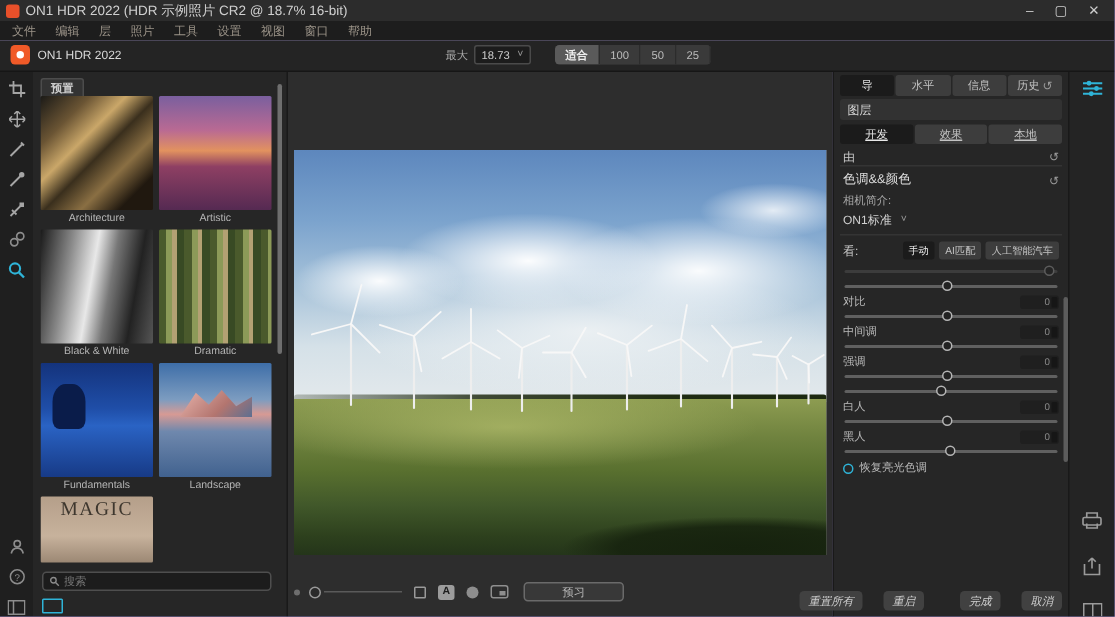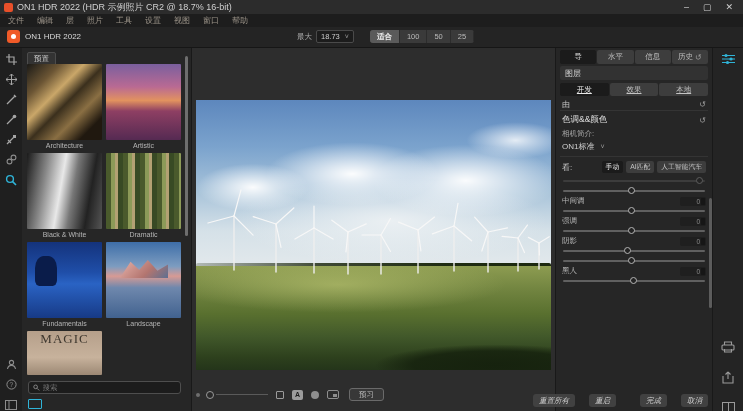--- a/index.html
+++ b/index.html
@@ -30,21 +30,21 @@
   
   .toolstrip{position:absolute;top:48px;bottom:0;left:0;width:22px;background:#1f1f1f;display:flex;flex-direction:column;align-items:center;padding-top:5px;gap:7px;}
   .toolstrip .tool{width:13px;height:13px;display:flex;align-items:center;justify-content:center;}
   .toolstrip .spacer{flex:1;}
   .presets{position:absolute;top:48px;bottom:0;left:22px;width:170px;background:#262626;border-right:1px solid #191919;}
   .canvas{position:absolute;top:48px;bottom:0;left:192px;width:363px;background:#2d2d2d;}
   .rightpanel{position:absolute;top:48px;bottom:0;left:555px;width:157px;background:#262626;border-left:1px solid #191919;display:flex;flex-direction:column;padding:2px 4px 3px 4px;}
   .rightstrip{position:absolute;top:48px;bottom:0;left:712px;right:0;background:#242424;border-left:1px solid #191919;}
 
   
-  .preset-tab{position:absolute;top:4px;left:5px;background:#333;border:1px solid #4c4c4c;border-radius:2px;font-size:7.5px;color:#ccc;padding:1px 6px;}
+  .preset-tab{position:absolute;top:4px;left:5px;background:#333;border:1px solid #4c4c4c;border-radius:2px;font-size:7.5px;color:#ccc;padding:1px 6px;font-weight:bold;}
   .pgrid{position:absolute;top:16px;left:5px;right:9px;bottom:34px;display:flex;flex-wrap:wrap;column-gap:4px;row-gap:2px;overflow:hidden;align-content:flex-start;}
   .pitem{width:75px;}
   .pthumb{width:75px;height:76px;border-radius:1px;position:relative;overflow:hidden;}
   .plabel{font-size:7px;color:#b5b5b5;text-align:center;height:11px;line-height:11px;white-space:nowrap;overflow:hidden;}
   .th-arch{background:linear-gradient(135deg,#1b1a17 0%,#6b5534 22%,#caa769 38%,#3a2f1d 52%,#8a6f43 68%,#20180f 85%);}
   .th-art{background:linear-gradient(#7a5f9e 0%,#b96a93 30%,#e2925f 48%,#8e3f63 62%,#552a52 100%);}
   .th-bw{background:linear-gradient(100deg,#1a1a1a 0%,#888 25%,#e8e8e8 45%,#777 60%,#222 80%,#555 100%);}
   .th-dram{background:repeating-linear-gradient(90deg,#4a5a2c 0 5px,#8c9a58 5px 9px,#b3a173 9px 12px,#384a24 12px 17px);}
   .th-fund{background:linear-gradient(#14337c 0%,#1f4ea8 40%,#2a63c4 55%,#173a86 100%);}
   .th-fund::after{content:"";position:absolute;left:8px;top:14px;width:22px;height:30px;background:#0a1c4a;border-radius:40% 40% 20% 20%;}
@@ -77,21 +77,21 @@
   .bottombar{position:absolute;left:4px;bottom:9px;height:15px;display:flex;align-items:center;gap:6px;}
   .zdot{width:4px;height:4px;border-radius:50%;background:#6e6e6e;}
   .zhandle{width:8px;height:8px;border-radius:50%;border:1px solid #9a9a9a;background:#2a2a2a;}
   .ztrack{width:52px;height:1px;background:#5a5a5a;margin-left:-4px;}
   .bicon{display:flex;align-items:center;justify-content:center;width:12px;height:11px;}
   .sqout{width:8px;height:8px;border:1px solid #9a9a9a;border-radius:1px;}
   .abox{width:11px;height:10px;background:#9c9c9c;border-radius:2px;color:#1d1d1d;font-size:7px;font-weight:bold;display:flex;align-items:center;justify-content:center;}
   .bcirc{width:8px;height:8px;border-radius:50%;background:#8e8e8e;}
   .pipbox{width:12px;height:9px;border:1px solid #8e8e8e;border-radius:2px;position:relative;}
   .pipbox::after{content:"";position:absolute;right:1px;bottom:1px;width:4px;height:3px;background:#8e8e8e;}
-  .previewbtn{height:13px;padding:0 9px;background:#383838;border:1px solid #6a6a6a;border-radius:3px;color:#b9b9b9;font-size:7.5px;display:flex;align-items:center;margin-left:4px;}
+  .previewbtn{height:13px;padding:0 25px;background:#383838;border:1px solid #6a6a6a;border-radius:3px;color:#b9b9b9;font-size:7.5px;display:flex;align-items:center;margin-left:4px;}
 
   
   .rtabs{display:flex;gap:1px;margin-bottom:2px;}
   .rtab{flex:1;height:14px;background:#3d3d3d;border-radius:2px;display:flex;align-items:center;justify-content:center;font-size:7.5px;color:#c3c3c3;gap:2px;}
   .rtab.active{background:#1b1b1b;color:#e2e2e2;}
   .undo{font-size:8px;color:#9a9a9a;}
   .layersbar{height:14px;background:#323232;border-radius:2px;display:flex;align-items:center;padding:0 5px;font-size:8px;color:#d5d5d5;margin-bottom:3px;}
   .modtabs{display:flex;gap:1px;margin-bottom:3px;}
   .modtab{flex:1;height:13px;background:#3d3d3d;border-radius:2px;display:flex;align-items:center;justify-content:center;font-size:7.5px;color:#c3c3c3;text-decoration:underline;}
   .modtab.active{background:#1b1b1b;color:#e8e8e8;}
@@ -456,60 +456,73 @@
         </div>
     </div>
 
     <div class="srow">
       <div class="strack">
           <div class="shandle" style="left:46%"></div>
         </div>
     </div>
     <div class="srow">
       <div class="srow-top">
+          <span class="slbl">对比</span>
+          <span class="sval">0</span>
+        </div>
+      <div class="strack">
+          <div class="shandle" style="left:46%"></div>
+        </div>
+    </div>
+    <div class="srow">
+      <div class="srow-top">
           <span class="slbl">中间调</span>
           <span class="sval">0</span>
         </div>
       <div class="strack">
           <div class="shandle" style="left:46%"></div>
         </div>
     </div>
     <div class="srow">
       <div class="srow-top">
           <span class="slbl">强调</span>
           <span class="sval">0</span>
         </div>
       <div class="strack">
           <div class="shandle" style="left:46%"></div>
         </div>
     </div>
     <div class="srow">
+      <div class="strack">
+          <div class="shandle" style="left:43%"></div>
+        </div>
+    </div>
+    <div class="srow">
       <div class="srow-top">
-          <span class="slbl">阴影</span>
+          <span class="slbl">白人</span>
           <span class="sval">0</span>
         </div>
-      <div class="strack">
-          <div class="shandle" style="left:43%"></div>
-        </div>
-    </div>
-    <div class="srow">
       <div class="strack">
           <div class="shandle" style="left:46%"></div>
         </div>
     </div>
     <div class="srow">
       <div class="srow-top">
           <span class="slbl">黑人</span>
           <span class="sval">0</span>
         </div>
       <div class="strack">
           <div class="shandle" style="left:47%"></div>
         </div>
     </div>
 
+    <div class="togglerow">
+      <span class="cyan-circ"></span>
+      <span>恢复亮光色调</span>
+    </div>
 
     <div style="height:5px"></div>
 
 
     <div class="rfooter">
       <div class="rbtn">重置所有</div>
       <div class="rbtn gap">重启</div>
       <div class="rbtn">完成</div>
       <div class="rbtn">取消</div>
     </div>

